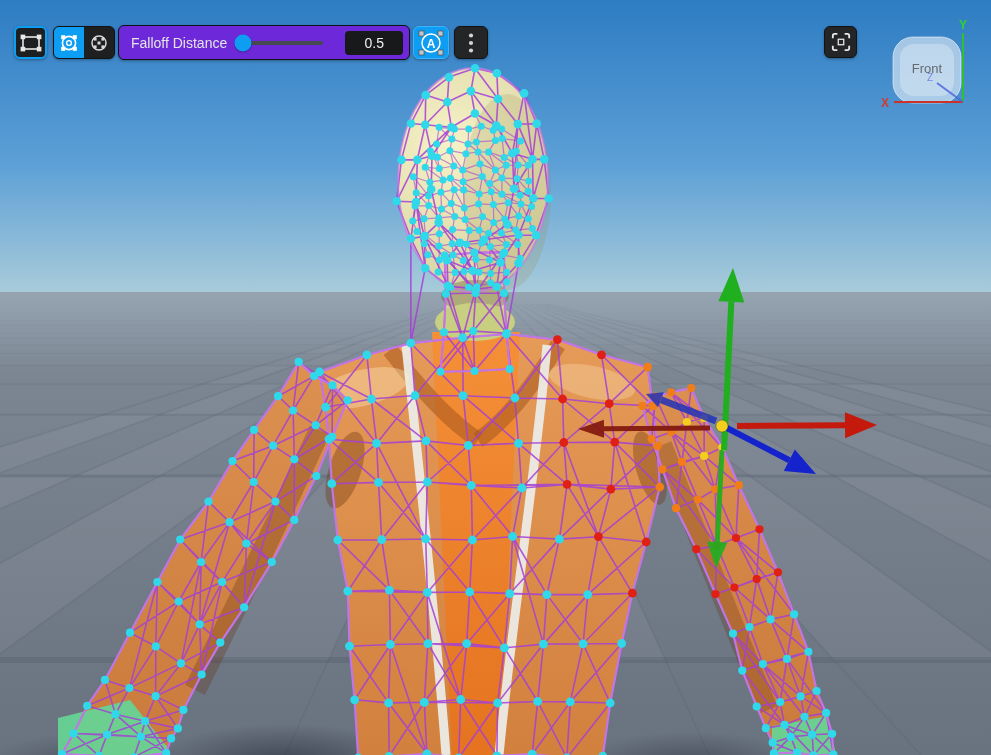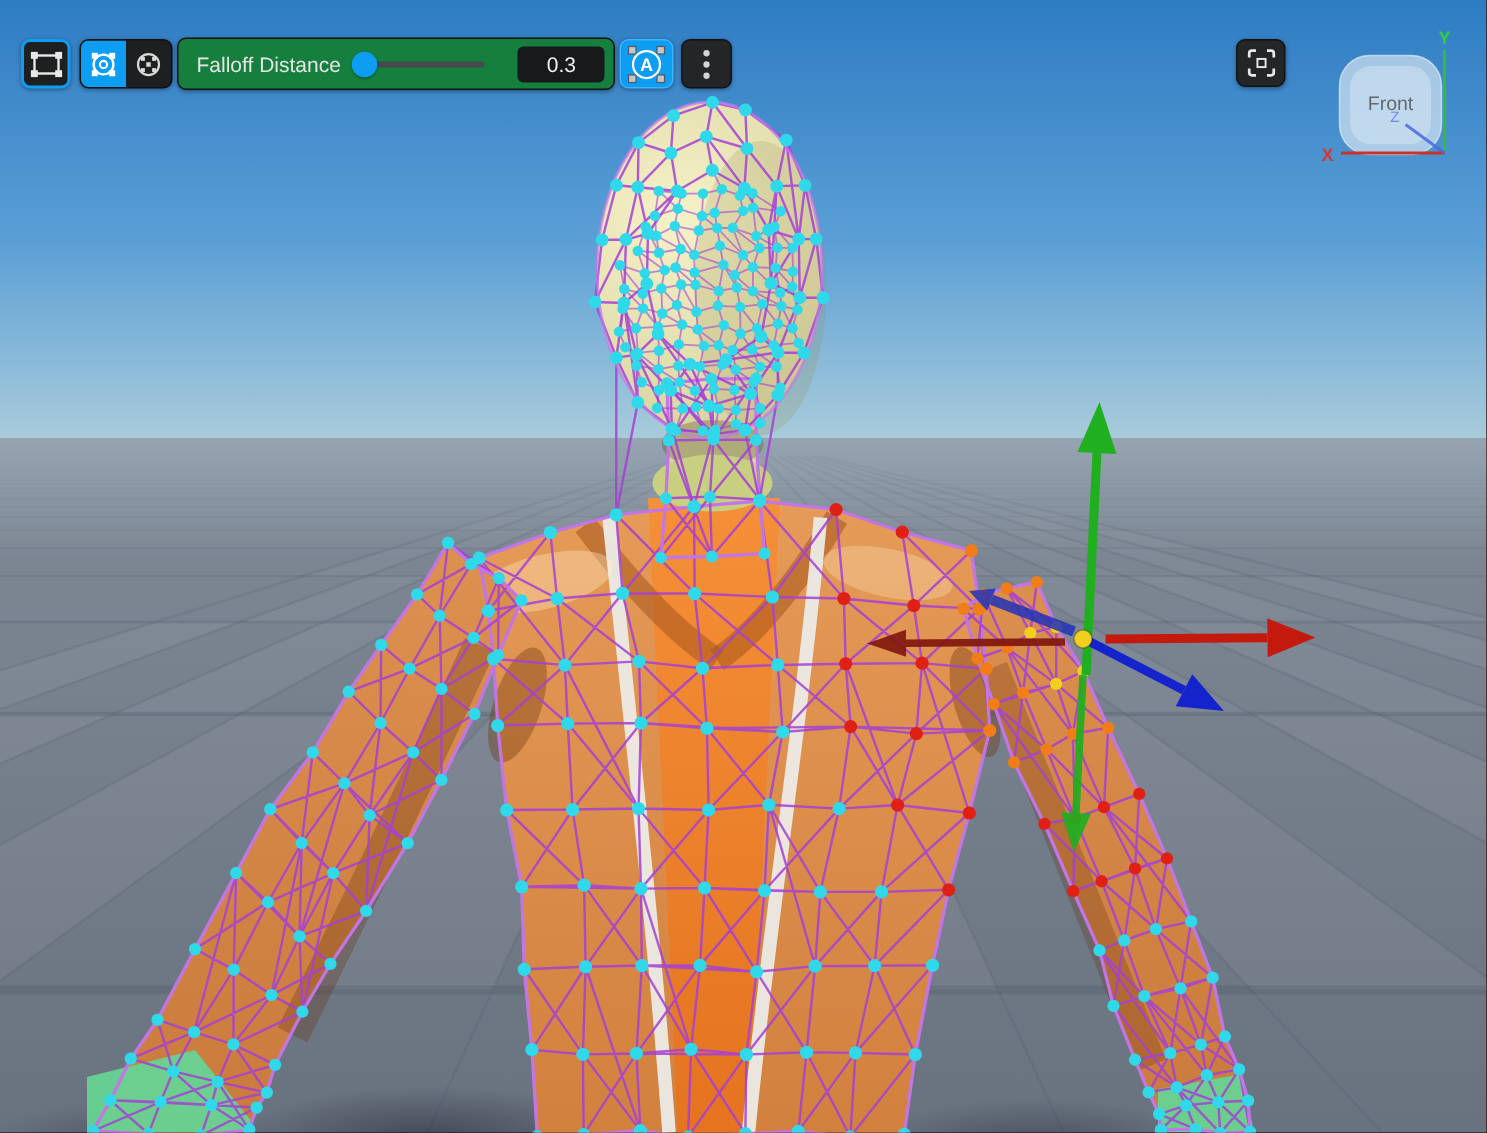--- a/index.html
+++ b/index.html
@@ -7,21 +7,21 @@
   #scene{position:absolute;left:0;top:0;}
   
   .tbtn{position:absolute;background:#232527;border:1px solid #111315;border-radius:6px;
         display:flex;align-items:center;justify-content:center;box-shadow:0 1px 3px rgba(0,0,0,.35);box-sizing:border-box;}
   .tbtn.blue{border:2px solid #0d9df2;background:#1d1f21;}
   .tbtn.bluefill{background:#0d9df2;border:1px solid #3db4ff;}
   .tgroup{position:absolute;background:#1d1f21;border:1px solid #111315;border-radius:6px;
         display:flex;overflow:hidden;box-shadow:0 1px 3px rgba(0,0,0,.35);box-sizing:border-box;}
   .cell{flex:1;display:flex;align-items:center;justify-content:center;}
   .cell.active{background:#0d9df2;}
-  .panel{position:absolute;background:#15803d;border:1px solid #111315;border-radius:6px;
+  .panel{position:absolute;background:#6d28d9;border:1px solid #111315;border-radius:6px;
         display:flex;align-items:center;box-shadow:0 1px 3px rgba(0,0,0,.35);box-sizing:border-box;}
   .lbl{color:#e4e4e4;font-size:14px;padding-left:12px;white-space:nowrap;}
   .vbox{background:#17191a;border-radius:4px;height:24px;line-height:24px;text-align:center;
         color:#f0f0f0;font-size:14px;}
   .slider{position:relative;height:4px;background:#46494d;border-radius:2px;}
   .fill{position:absolute;left:0;top:0;height:100%;background:#0d9df2;border-radius:2px;}
   .thumb{position:absolute;top:50%;width:17px;height:17px;background:#0d9df2;border-radius:50%;
         transform:translate(-50%,-50%);box-shadow:0 1px 2px rgba(0,0,0,.3);}
   .eyebtn{width:30px;height:25px;margin-left:2px;background:#27292b;border:1px solid #3c3f42;border-radius:5px;
         display:flex;align-items:center;justify-content:center;box-sizing:border-box;}
@@ -633,21 +633,21 @@
     </svg>
   </div>
 </div>
 
 <div class="panel" style="left:118px;top:25px;width:292px;height:35px">
   <span class="lbl">Falloff Distance</span>
   <div class="slider" id="fd-slider" style="width:88px;margin-left:8px">
     <div class="fill" id="fd-fill" style="width: 9%;"></div>
     <div class="thumb" id="fd-thumb" style="left: 9%;"></div>
   </div>
-  <div class="vbox" style="width:58px;margin-left:22px">0.3</div>
+  <div class="vbox" style="width:58px;margin-left:22px">0.5</div>
 </div>
 
 <div class="tbtn bluefill" style="left:413px;top:26px;width:36px;height:33px">
   <svg width="26" height="26" viewBox="0 0 26 26">
     <rect x="1" y="1" width="5" height="5" fill="#c3c7cb" stroke="#55585c" stroke-width="0.8"></rect>
     <rect x="20" y="1" width="5" height="5" fill="#c3c7cb" stroke="#55585c" stroke-width="0.8"></rect>
     <rect x="1" y="20" width="5" height="5" fill="#c3c7cb" stroke="#55585c" stroke-width="0.8"></rect>
     <rect x="20" y="20" width="5" height="5" fill="#c3c7cb" stroke="#55585c" stroke-width="0.8"></rect>
     <circle cx="13" cy="13" r="9" fill="none" stroke="#ffffff" stroke-width="1.5"></circle>
     <text x="13" y="17.5" fill="#ffffff" font-size="12" font-weight="bold" text-anchor="middle" font-family="Liberation Sans, sans-serif">A</text>

